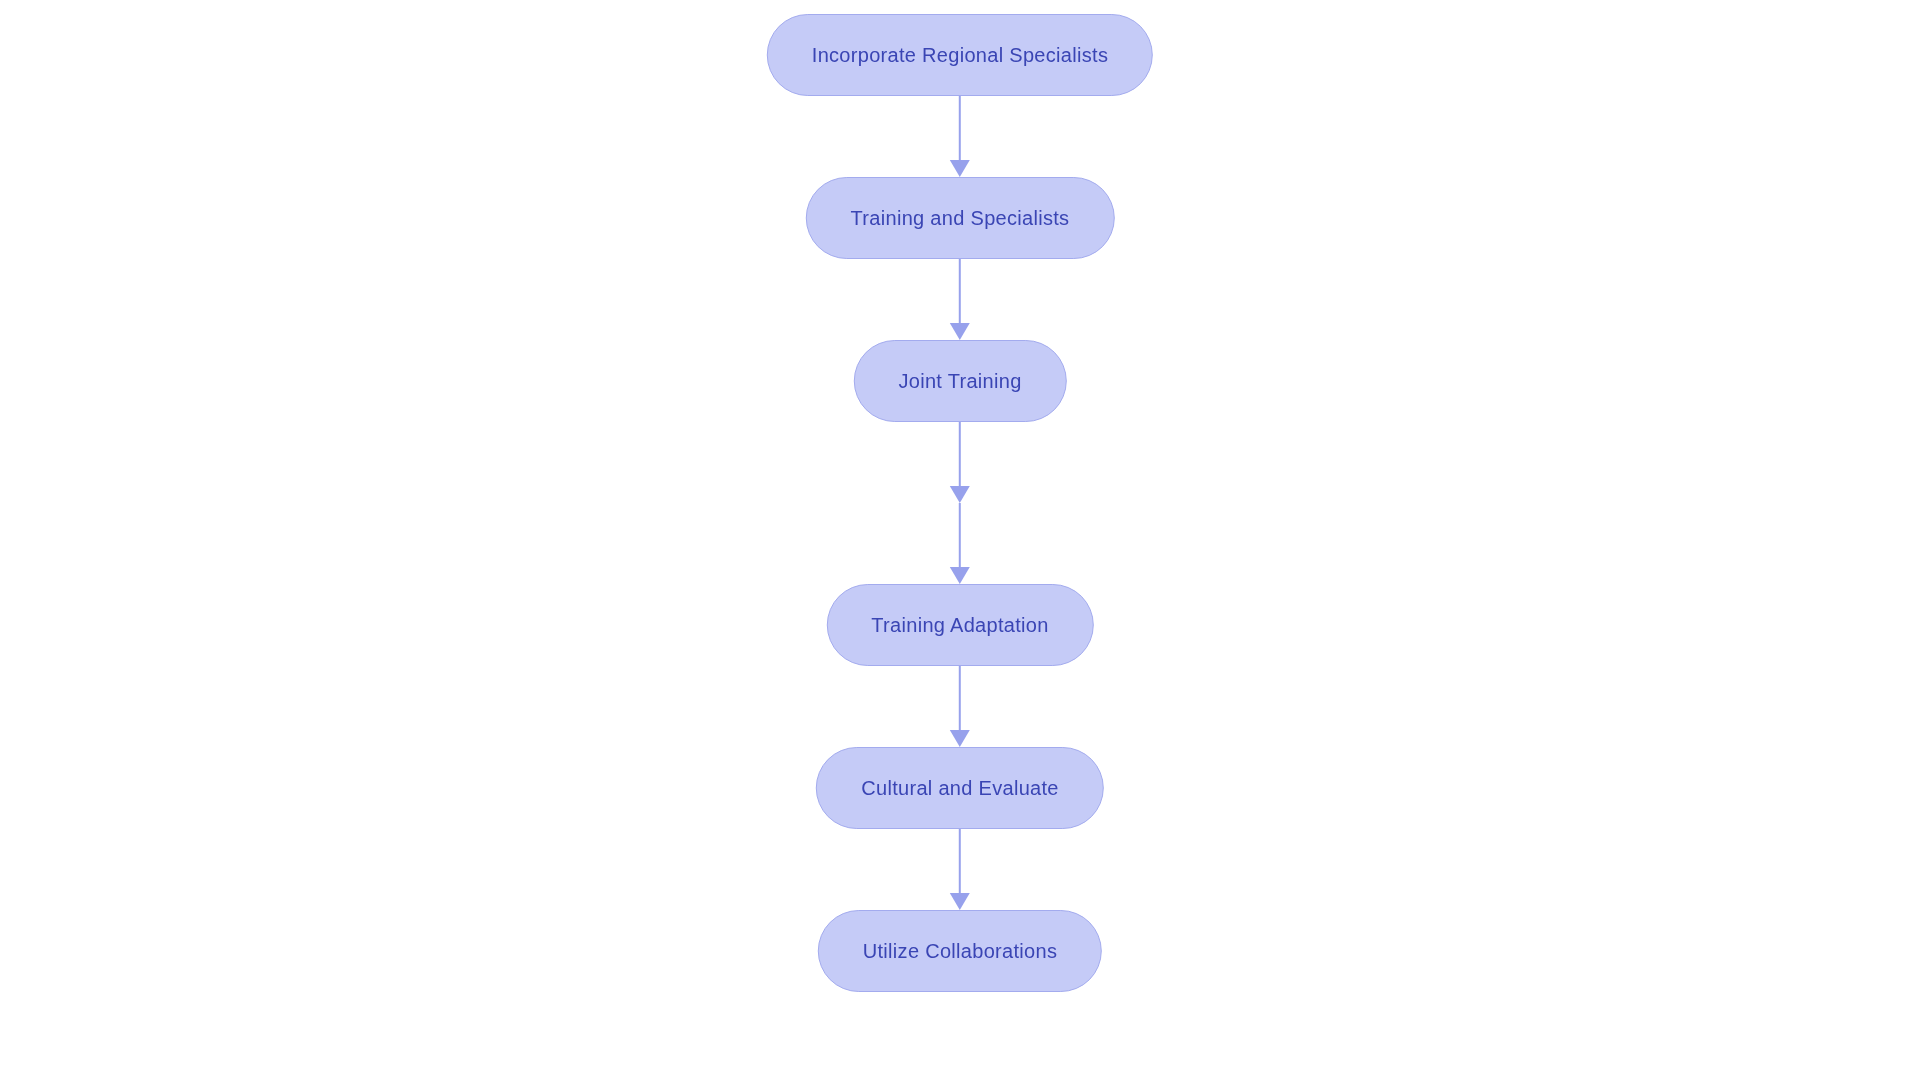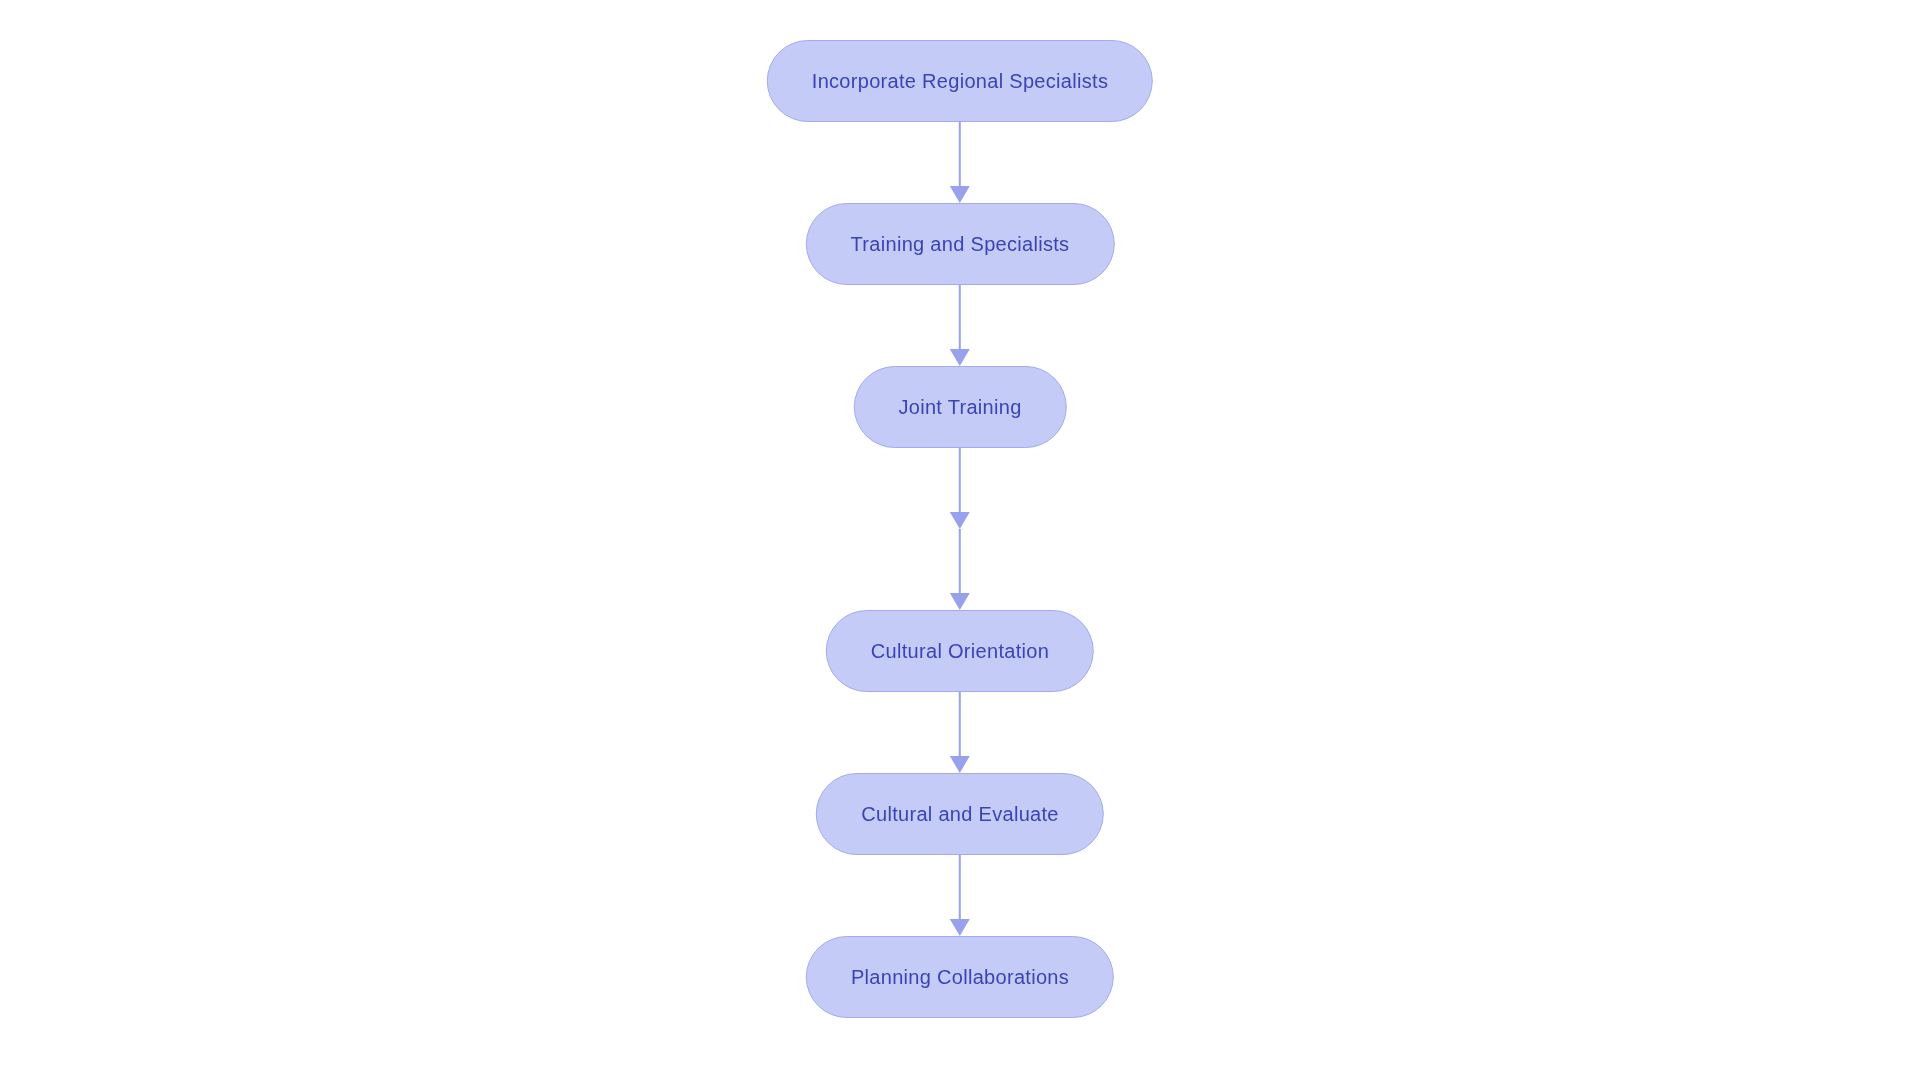--- a/index.html
+++ b/index.html
@@ -16,21 +16,20 @@
     overflow: hidden;
   }
   .flow {
     position: absolute;
     left: 50%;
     top: 14px;
     transform: translateX(-50%);
     display: flex;
     flex-direction: column;
     align-items: center;
-    margin-top: 26px;
   }
   .node {
     box-sizing: border-box;
     height: 82px;
     padding: 0 44px;
     border-radius: 41px;
     background: var(--node-fill, #c5cbf7);
     border: 1.5px solid var(--node-border, #a3abee);
     color: var(--text-color, #3a45b4);
     display: flex;
@@ -93,35 +92,35 @@
       <div class="head"></div>
     </div>
 
 
     <div class="connector">
       <div class="line"></div>
       <div class="head"></div>
     </div>
 
     <div class="node">
-      <span>Cultural Orientation</span>
+      <span>Training Adaptation</span>
     </div>
 
     <div class="connector">
       <div class="line"></div>
       <div class="head"></div>
     </div>
 
     <div class="node">
       <span>Cultural and Evaluate</span>
     </div>
 
     <div class="connector">
       <div class="line"></div>
       <div class="head"></div>
     </div>
 
     <div class="node">
-      <span>Planning Collaborations</span>
+      <span>Utilize Collaborations</span>
     </div>
 
   </div>
 </div>
 
 </body></html>

